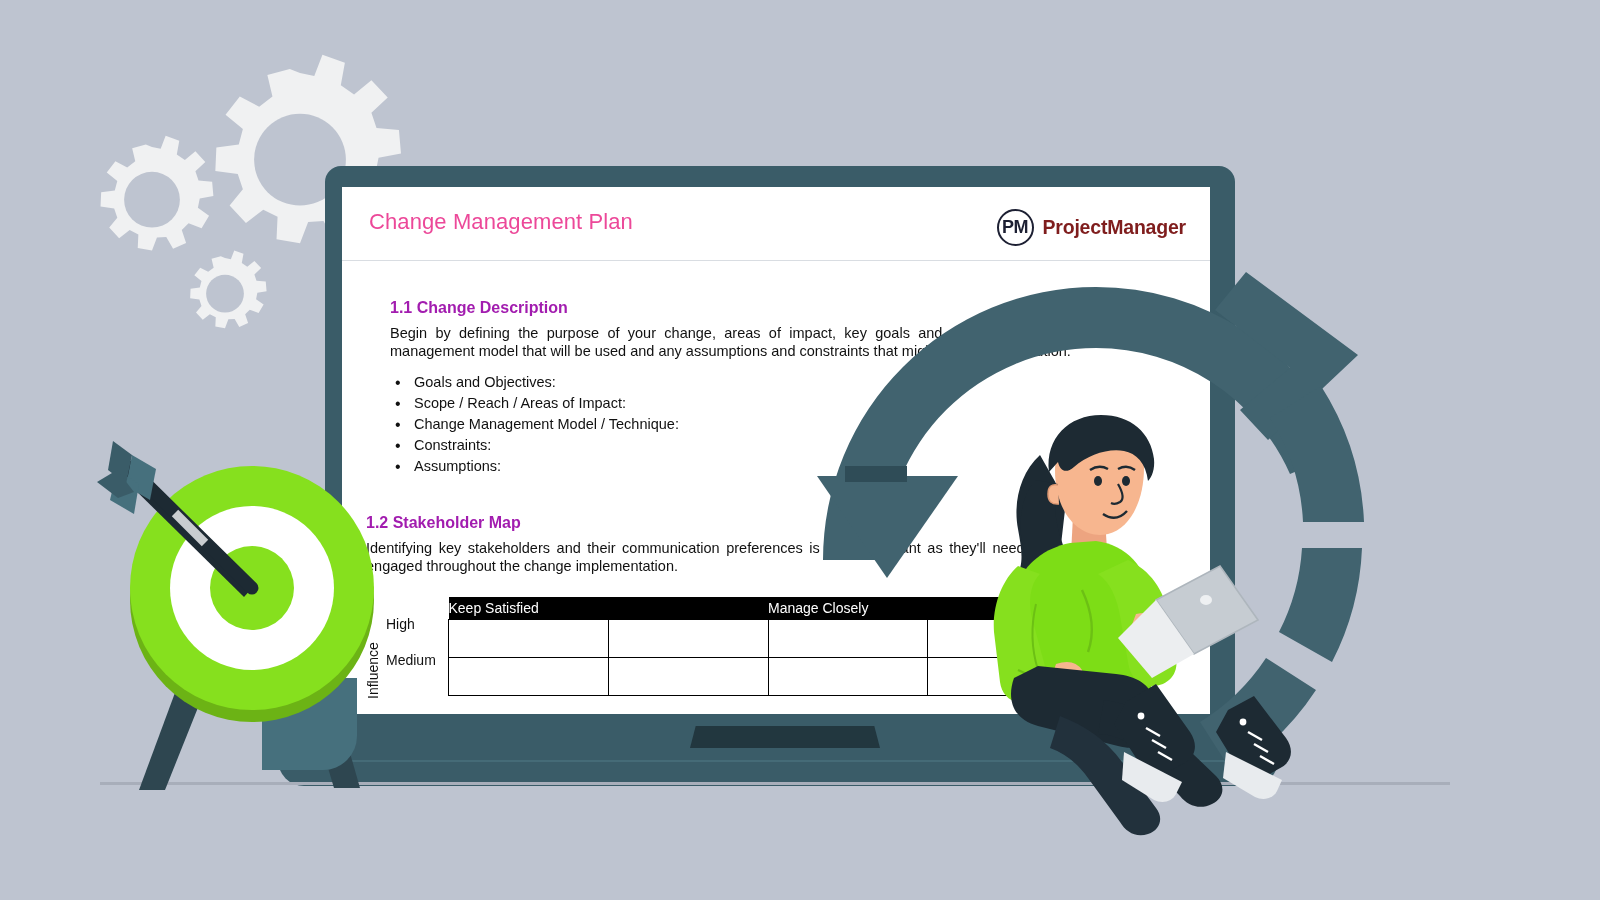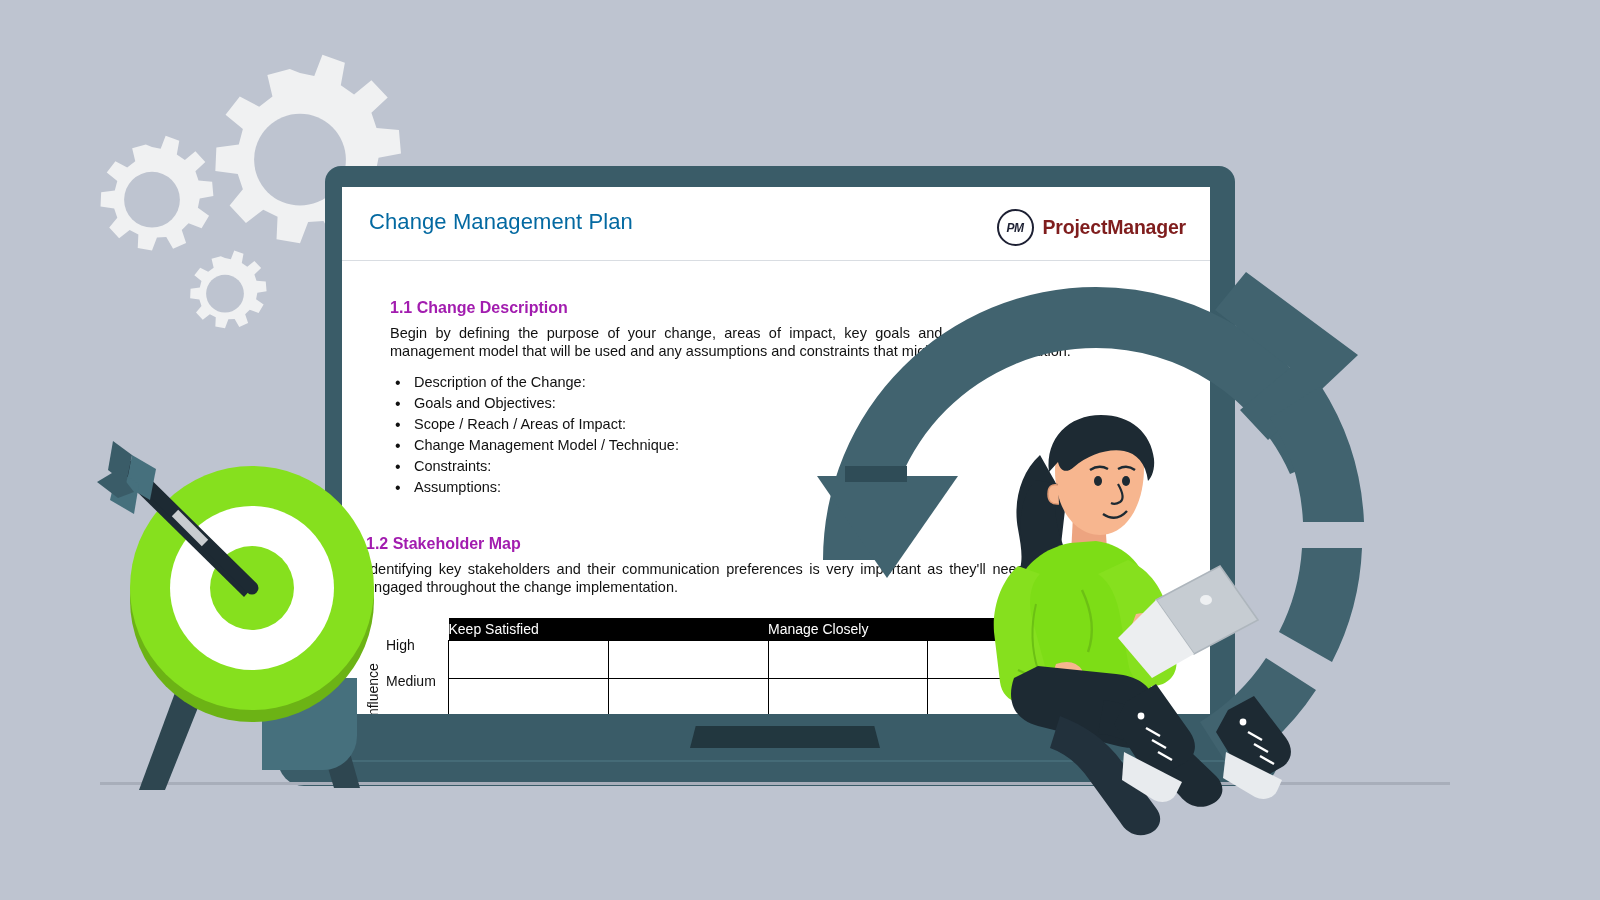--- a/index.html
+++ b/index.html
@@ -24,27 +24,27 @@
   .laptop-notch{position:absolute;left:690px;top:726px;width:190px;height:22px;
           background:#22373f;
           clip-path:polygon(3% 0,97% 0,100% 100%,0 100%);}
   .laptop-foot-shadow{position:absolute;left:100px;top:782px;width:1350px;height:3px;
           background:#a8aeba;}
 
   
   .page{position:absolute;left:342px;top:187px;width:868px;height:527px;
         background:#ffffff;overflow:hidden;}
   .page-header{position:relative;height:73px;border-bottom:1px solid #d9dde2;}
-  .doc-title{position:absolute;left:27px;top:22px;font-size:22px;color:#0369a1;
+  .doc-title{position:absolute;left:27px;top:22px;font-size:22px;color:#ec4899;
         font-family:"Liberation Sans", sans-serif;font-weight:400;letter-spacing:.1px;text-align:center;}
   .brand{position:absolute;right:24px;top:22px;display:flex;align-items:center;gap:9px;}
   .brand-mark{width:33px;height:33px;border-radius:50%;border:2.6px solid #1d2033;
         display:flex;align-items:center;justify-content:center;
-        font-size:12px;font-weight:bold;color:#1d2033;letter-spacing:-0.5px;
-        font-family:"Liberation Sans", sans-serif;font-style:italic;}
+        font-size:18px;font-weight:bold;color:#1d2033;letter-spacing:-0.5px;
+        font-family:"Liberation Sans", sans-serif;}
   .brand-name{font-size:19.5px;font-weight:bold;color:#7f1d1d;letter-spacing:-0.2px;}
 
   .page-body{position:relative;padding:0 24px;color:#111;}
   .sec-head{font-size:16px;font-weight:bold;color:#a21caf;margin:38px 0 0 24px;
         font-family:"Liberation Sans", sans-serif;}
   .sec-para{font-size:14.5px;line-height:1.22;color:#111;margin:8px 0 0 0;
         text-align:justify;width:712px;margin-left:0px;}
   .bullets{list-style:none;margin:14px 0 0 0;padding:0;}
   .bullets li{position:relative;padding-left:48px;font-size:14.5px;line-height:1.22;
         margin-bottom:3.3px;color:#111;}
@@ -112,21 +112,20 @@
         <div class="brand-name">ProjectManager</div>
       </div>
     </div>
 
     <div class="page-body">
 
       <div>
         <div class="sec-head">1.1 Change Description</div>
         <div class="sec-para" style="margin-left:24px;">Begin by defining the purpose of your change, areas of impact, key goals and outcomes, the change management model that will be used and any assumptions and constraints that might affect the execution.</div>
         <ul class="bullets">
-          <li>Description of the Change:</li>
           <li>Goals and Objectives:</li>
           <li>Scope / Reach / Areas of Impact:</li>
           <li>Change Management Model / Technique:</li>
           <li>Constraints:</li>
           <li>Assumptions:</li>
         </ul>
       </div>
 
       <div class="sec2">
         <div class="sec-head">1.2 Stakeholder Map</div>

